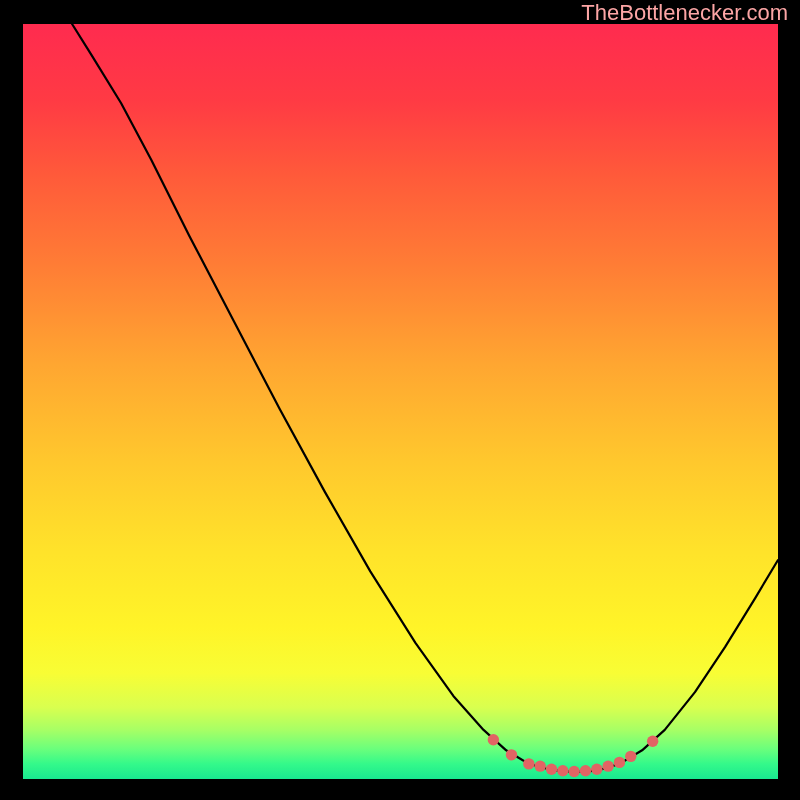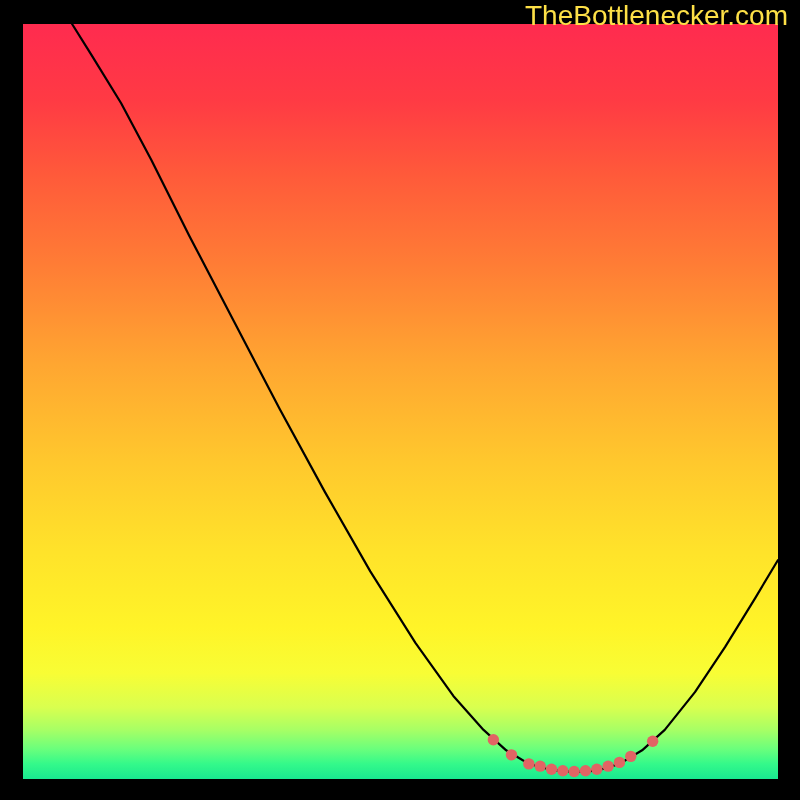--- a/index.html
+++ b/index.html
@@ -13,23 +13,23 @@
   .chart-container {
     position: relative;
     width: 800px;
     height: 800px;
   }
   .watermark {
     position: absolute;
     top: 0px;
     right: 12px;
     font-family: Arial, Helvetica, sans-serif;
-    font-size: 28px;
+    font-size: 22px;
     font-weight: 500;
-    color: #fde047;
+    color: #fca5a5;
     z-index: 10;
     letter-spacing: 0px;
   }
   svg {
     display: block;
   }
 </style>
 </head>
 <body>
 

